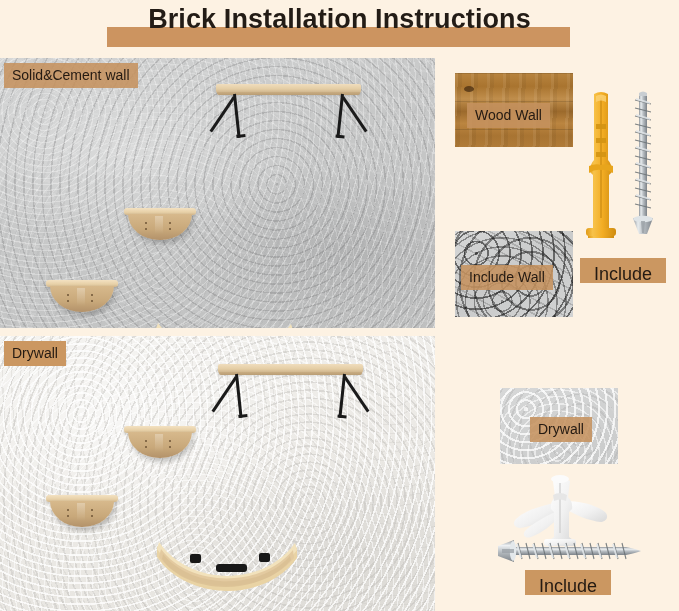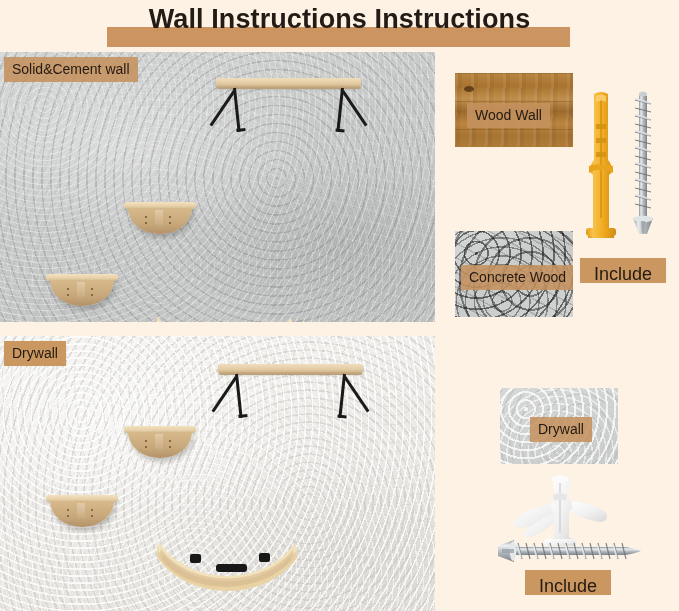--- a/index.html
+++ b/index.html
@@ -61,21 +61,21 @@
     white-space: nowrap;
   }
   .chip.translucent { background: rgba(197,146,95,.88); }
 
   
   .photo {
     position: absolute;
     overflow: hidden;
   }
   .photo-top {
-    left: 0; top: 52px;
+    left: 0; top: 58px;
     width: 435px; height: 270px;
     background:
       radial-gradient(ellipse 60% 50% at 30% 35%, rgba(255,255,255,.30), rgba(255,255,255,0) 70%),
       radial-gradient(ellipse 55% 45% at 78% 72%, rgba(120,120,122,.22), rgba(0,0,0,0) 72%),
       linear-gradient(160deg, #d3d4d4 0%, #c7c8c8 45%, #bfc0c0 100%);
   }
   .photo-bottom {
     left: 0; top: 336px;
     width: 435px; height: 275px;
     background:
@@ -284,21 +284,21 @@
     white-space: nowrap;
   }
 </style>
 </head>
 <body>
 
 <div class="page">
 
   <div class="title-wrap">
     <div class="title-bar"></div>
-    <div class="title-text">Wall Instructions Instructions</div>
+    <div class="title-text">Brick Installation Instructions</div>
   </div>
 
   <div class="photo photo-top tex-concrete">
 
     <div class="photo-caption">
       <span class="chip translucent">Solid&amp;Cement wall</span>
     </div>
 
     <div class="piece" style="left:216px; top:26px; width:145px; height:60px;">
       <div class="shelf-board"></div>
@@ -390,21 +390,21 @@
       </svg>
     </div>
   </div>
 
   <div class="swatch sw-wood" style="left:455px; top:73px; width:118px; height:74px;">
     <span class="chip translucent" style="left:12px; top:30px;">Wood Wall</span>
   </div>
 
 
   <div class="swatch sw-concrete" style="left:455px; top:231px; width:118px; height:86px;">
-    <span class="chip translucent" style="left:6px; top:34px;">Concrete Wood</span>
+    <span class="chip translucent" style="left:6px; top:34px;">Include Wall</span>
   </div>
 
   <div class="hw" style="left:582px; top:90px;">
     <svg width="38" height="152" viewBox="0 0 38 152">
       <defs>
         <linearGradient id="ylw" x1="0" y1="0" x2="1" y2="0">
           <stop offset="0%" stop-color="#e09a16"></stop>
           <stop offset="22%" stop-color="#f7c24a"></stop>
           <stop offset="55%" stop-color="#f3ad24"></stop>
           <stop offset="100%" stop-color="#cf8c10"></stop>

